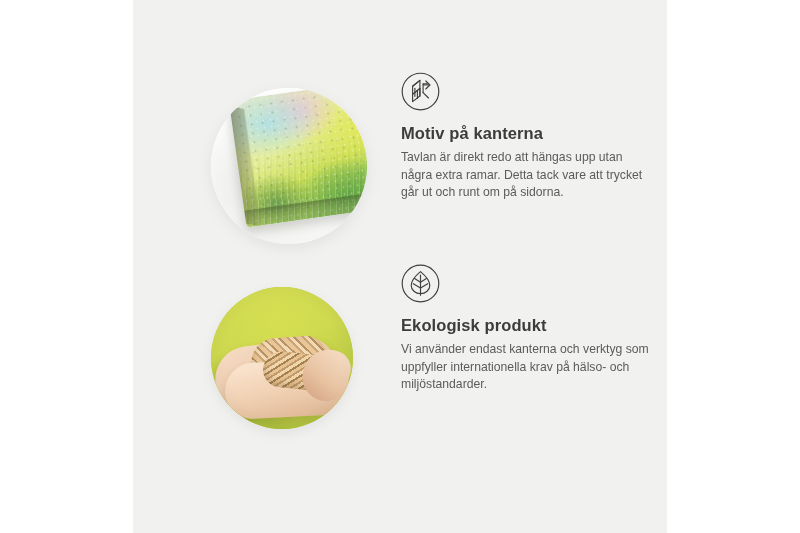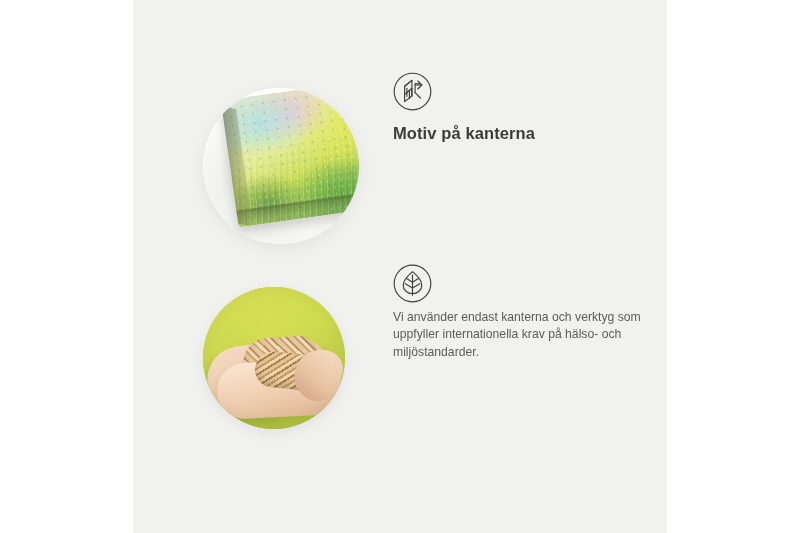--- a/index.html
+++ b/index.html
@@ -24,21 +24,21 @@
     left: 133px;
     top: 0;
     width: 534px;
     height: 533px;
     background: #f1f1f0;
   }
 
   
   .feature {
     position: absolute;
-    left: 8px;
+    left: 16px;
     width: 534px;
   }
   #feature-edges { top: 72px; height: 190px; }
   #feature-eco   { top: 264px; height: 190px; }
 
   
   .media {
     position: absolute;
     border-radius: 50%;
     overflow: hidden;
@@ -262,20 +262,21 @@
             <path d="M16.4 26.3 L16.4 18.4"></path>
             <path d="M18.9 16.4 L18.9 24.0"></path>
             <path d="M22.1 20.6 L22.1 11.9"></path>
             <path d="M22.1 11.9 L26.9 11.9"></path>
             <path d="M22.1 20.6 L27.5 26.0"></path>
             <path d="M24.8 9.0 L28.8 13.0 L24.8 17.0"></path>
             <path d="M28.8 13.0 L22.6 13.0"></path>
           </svg>
         </span>
         <h2 class="feature-title">Motiv på kanterna</h2>
+        <p class="feature-desc">Tavlan är direkt redo att hängas upp utan några extra ramar. Detta tack vare att trycket går ut och runt om på sidorna.</p>
       </div>
     </section>
 
     <section class="feature" id="feature-eco">
 
       <div class="media" id="media-eco">
         <div class="eco-grass"></div>
         <div class="eco-hand-back"></div>
         <div class="eco-chips"></div>
         <div class="eco-hand-front"></div>
@@ -289,18 +290,19 @@
           <svg width="39" height="39" viewBox="0 0 39 39" fill="none" stroke="#3f3f3f" stroke-width="1.15" stroke-linecap="round" stroke-linejoin="round">
             <circle cx="19.5" cy="19.5" r="18.3"></circle>
             <path d="M19.5 7.6 C13.0 13.0 10.2 17.4 10.2 21.4 C10.2 26.0 14.4 29.6 19.5 29.6 C24.6 29.6 28.8 26.0 28.8 21.4 C28.8 17.4 26.0 13.0 19.5 7.6 Z"></path>
             <path d="M19.5 11.0 L19.5 31.2"></path>
             <path d="M19.5 18.2 L13.6 14.6"></path>
             <path d="M19.5 18.2 L25.4 14.6"></path>
             <path d="M19.5 24.0 L12.3 19.7"></path>
             <path d="M19.5 24.0 L26.7 19.7"></path>
           </svg>
         </span>
+        <h2 class="feature-title">Ekologisk produkt</h2>
         <p class="feature-desc">Vi använder endast kanterna och verktyg som uppfyller internationella krav på hälso- och miljöstandarder.</p>
       </div>
     </section>
 
   </div>
 </div>
 
 </body></html>

